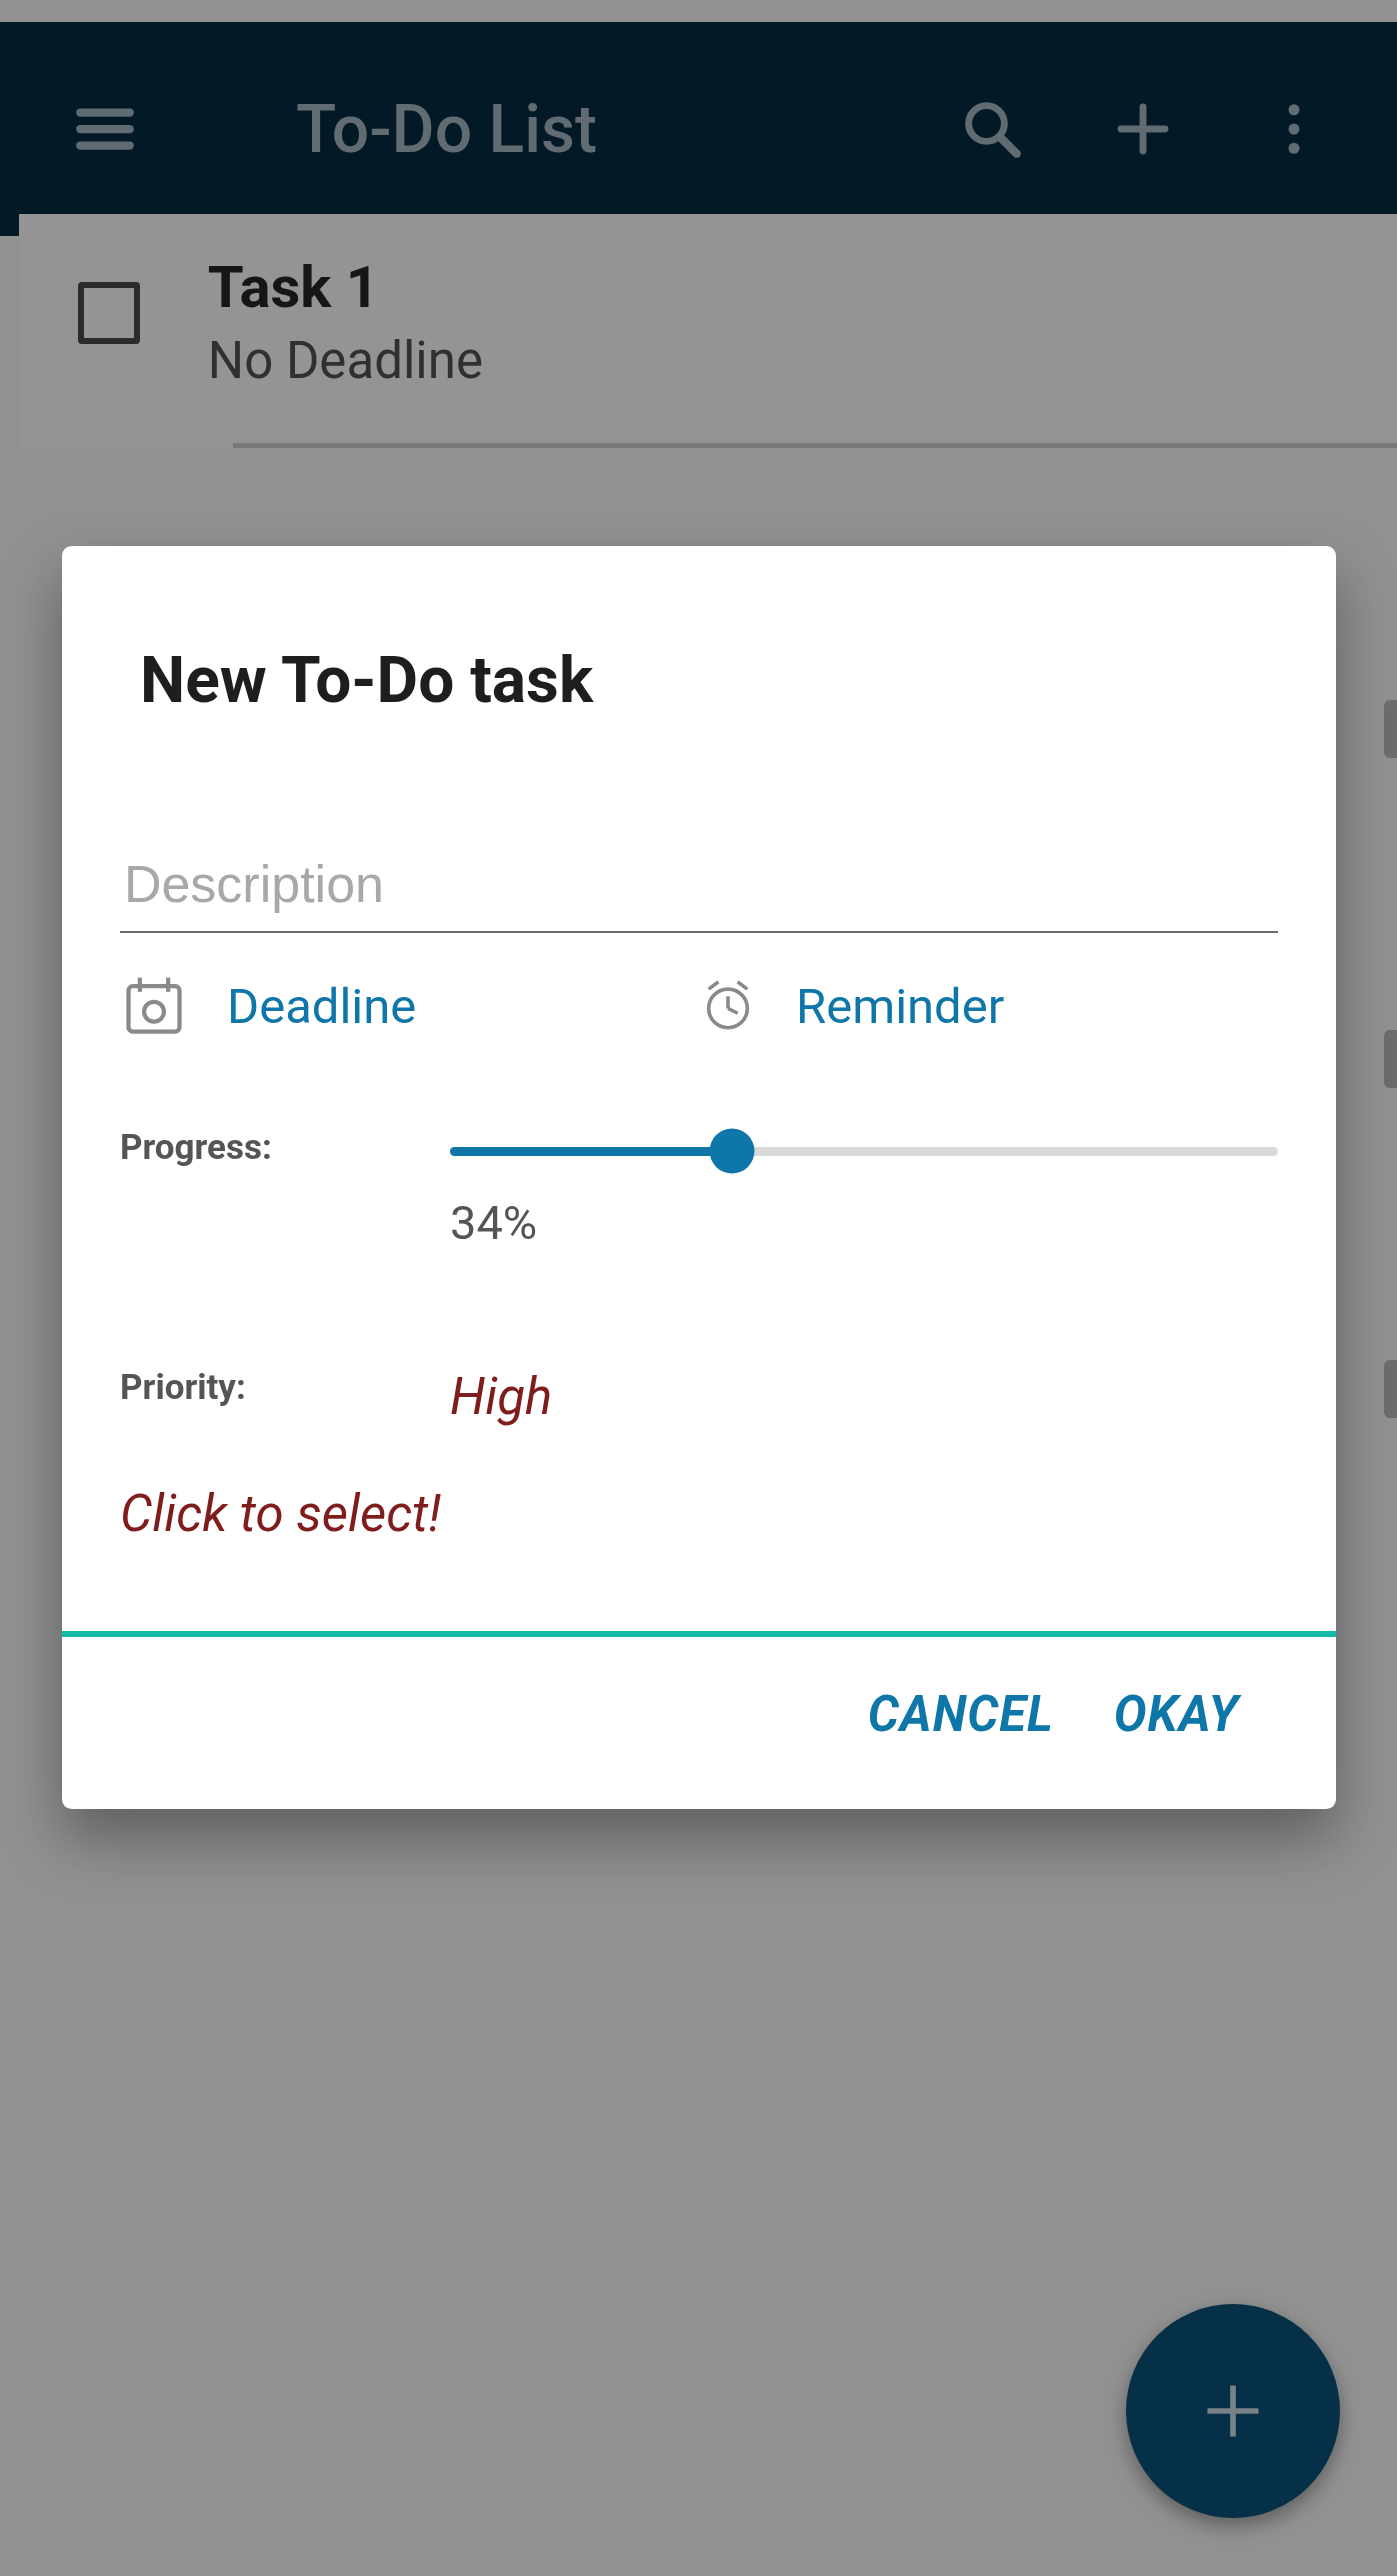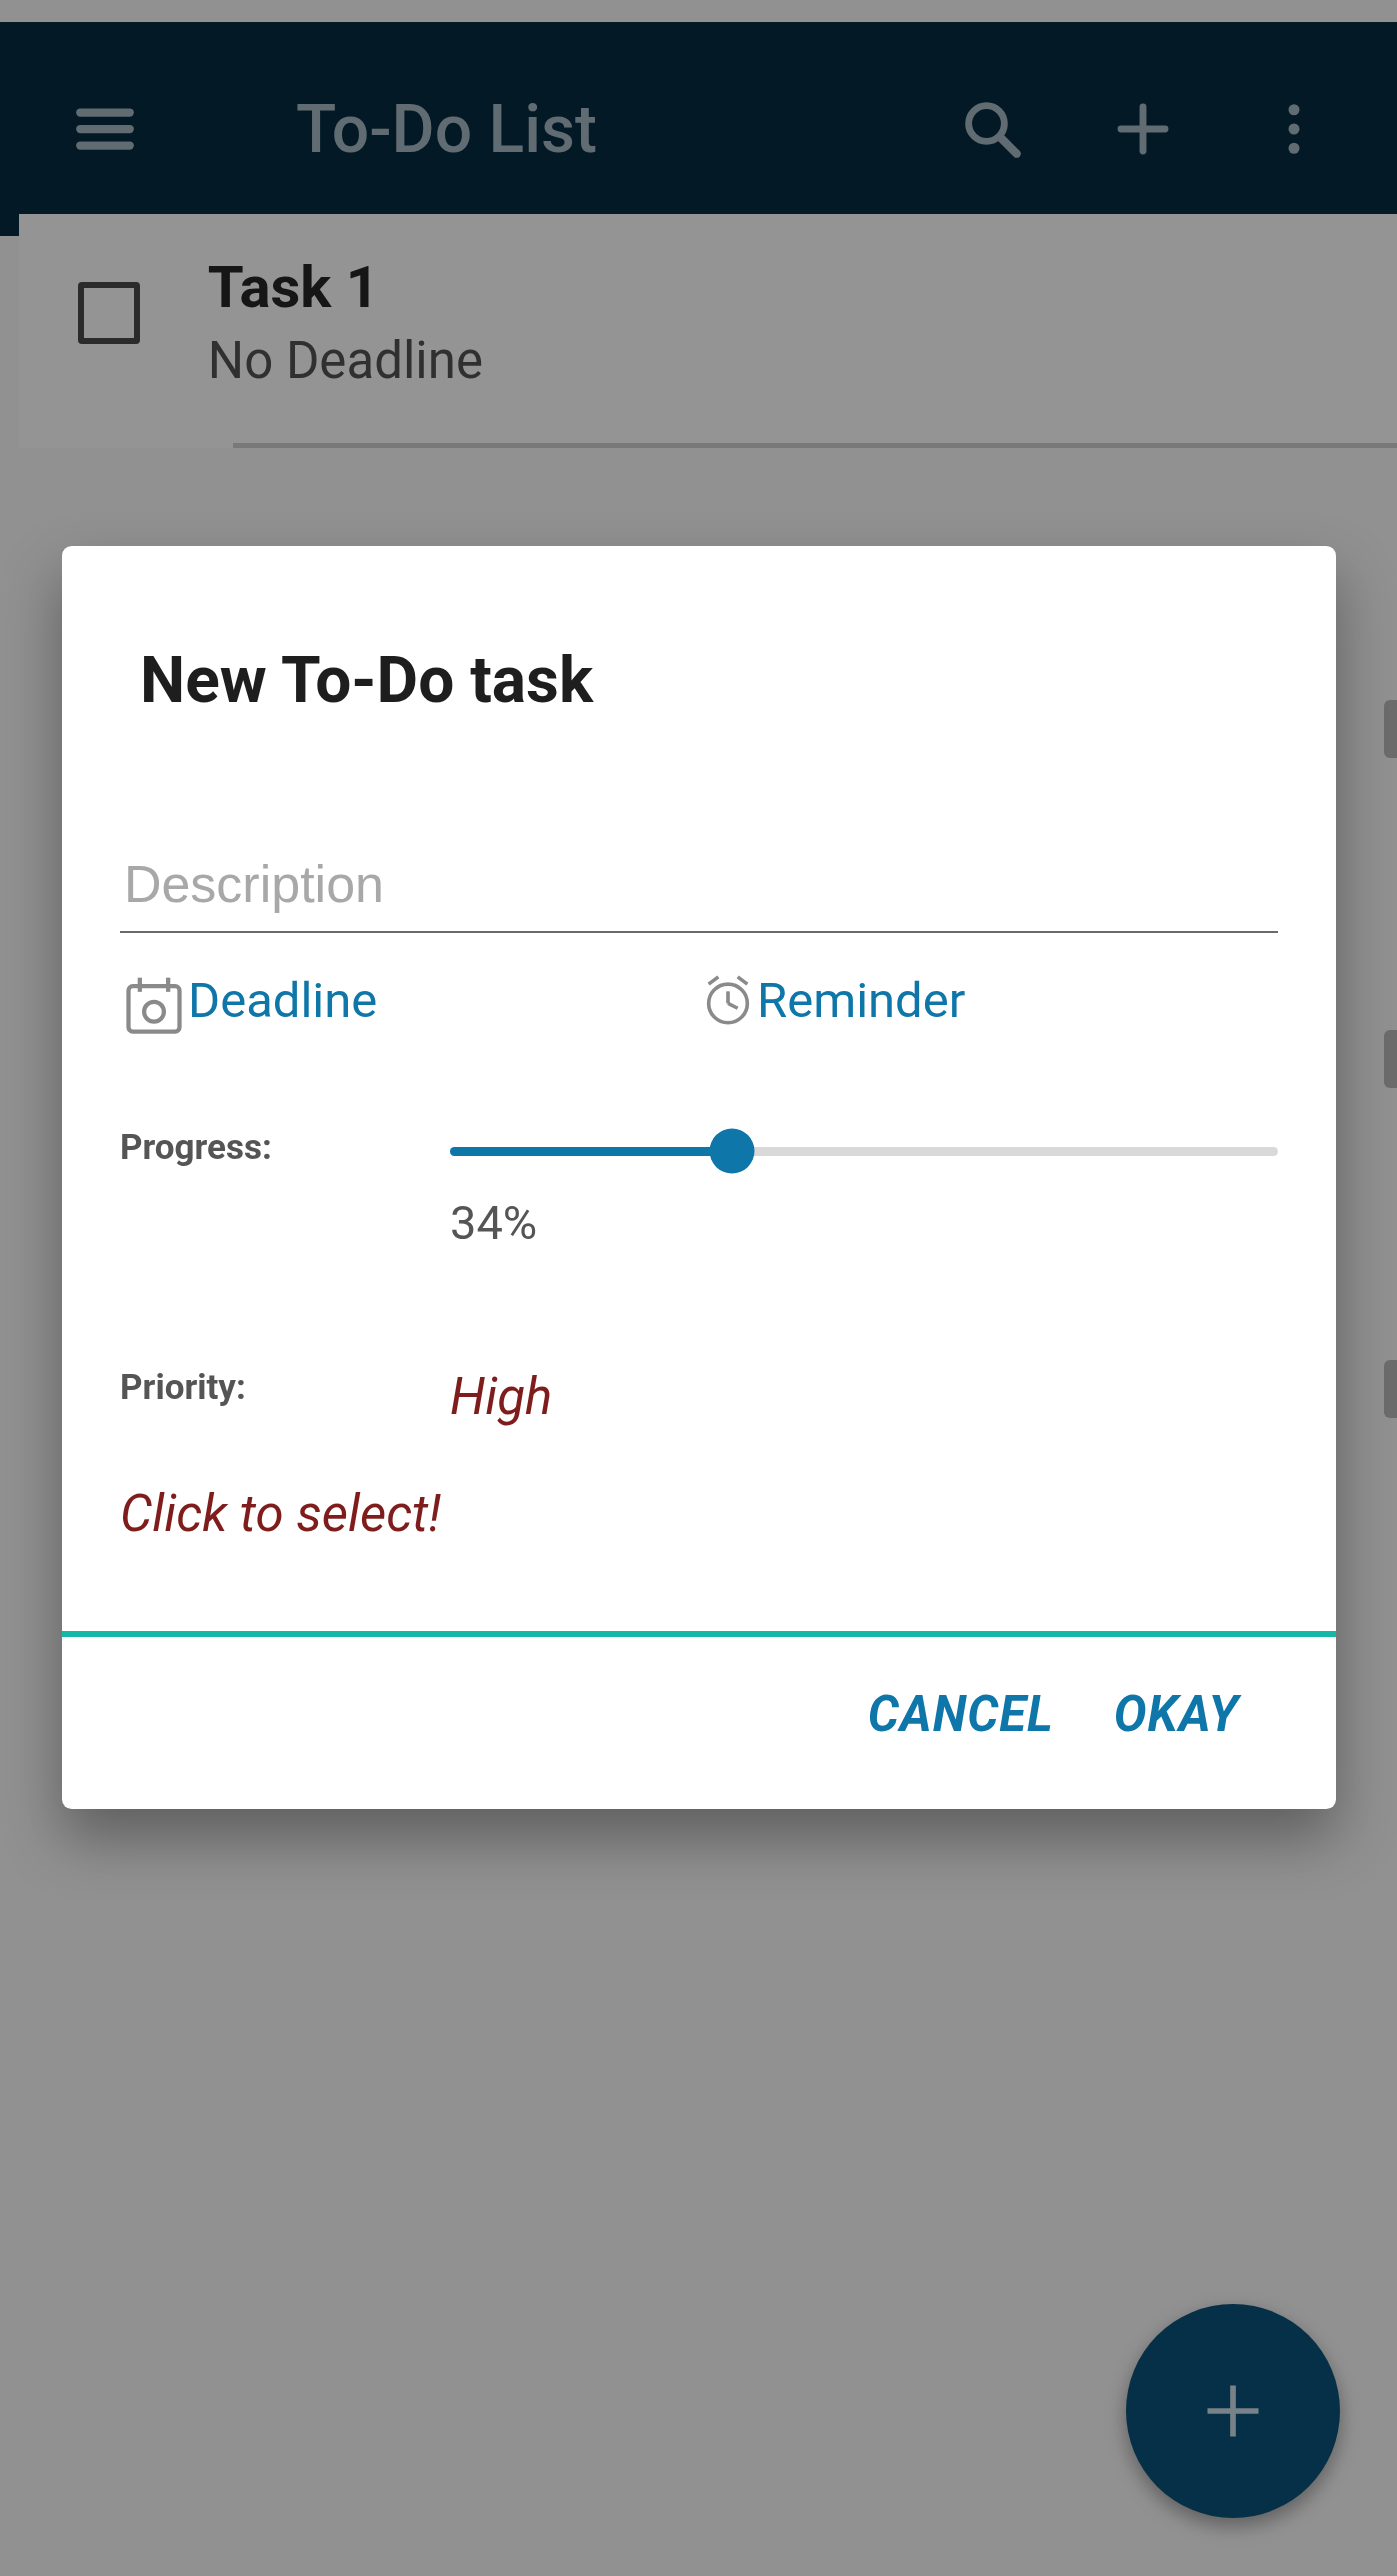--- a/index.html
+++ b/index.html
@@ -105,21 +105,21 @@
     width: 100%; outline: none;
     background: transparent;
   }
   .field-wrap { margin-bottom: 87px; }
   .field.desc { border-bottom: 2.9px solid #6a6a6a; color: #8a8a8a; }
   .field::placeholder { color: #a8a8a8; }
 
   .chip-row { display: flex; gap: 0; margin-top: 39px; margin-bottom: 87px; }
   .chip {
     flex: 1;
-    display: flex; align-items: flex-start; 
+    display: flex; align-items: center; gap: 39px;
     font-size: 49px; color: #0e76a8;
     cursor: pointer;
   }
   .chip svg { width: 68px; height: 68px; stroke: #8a8a8a; fill: none; stroke-width: 3; }
   .chip.reminder svg { width: 58px; height: 58px; }
 
   .kv { display: flex; align-items: flex-start; margin-bottom: 58px; }
   .kv .k {
     width: 330px;
     font-size: 35px; font-weight: 700; color: #555;

